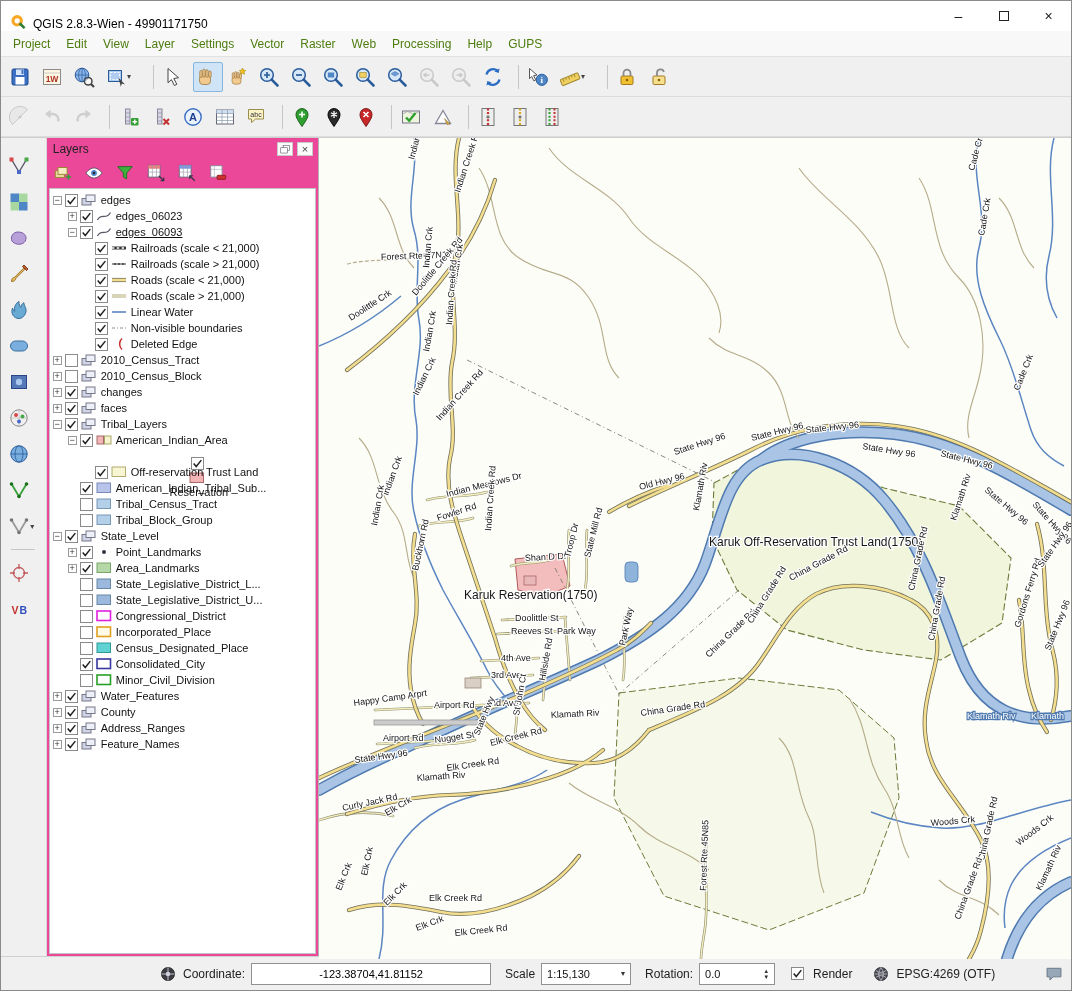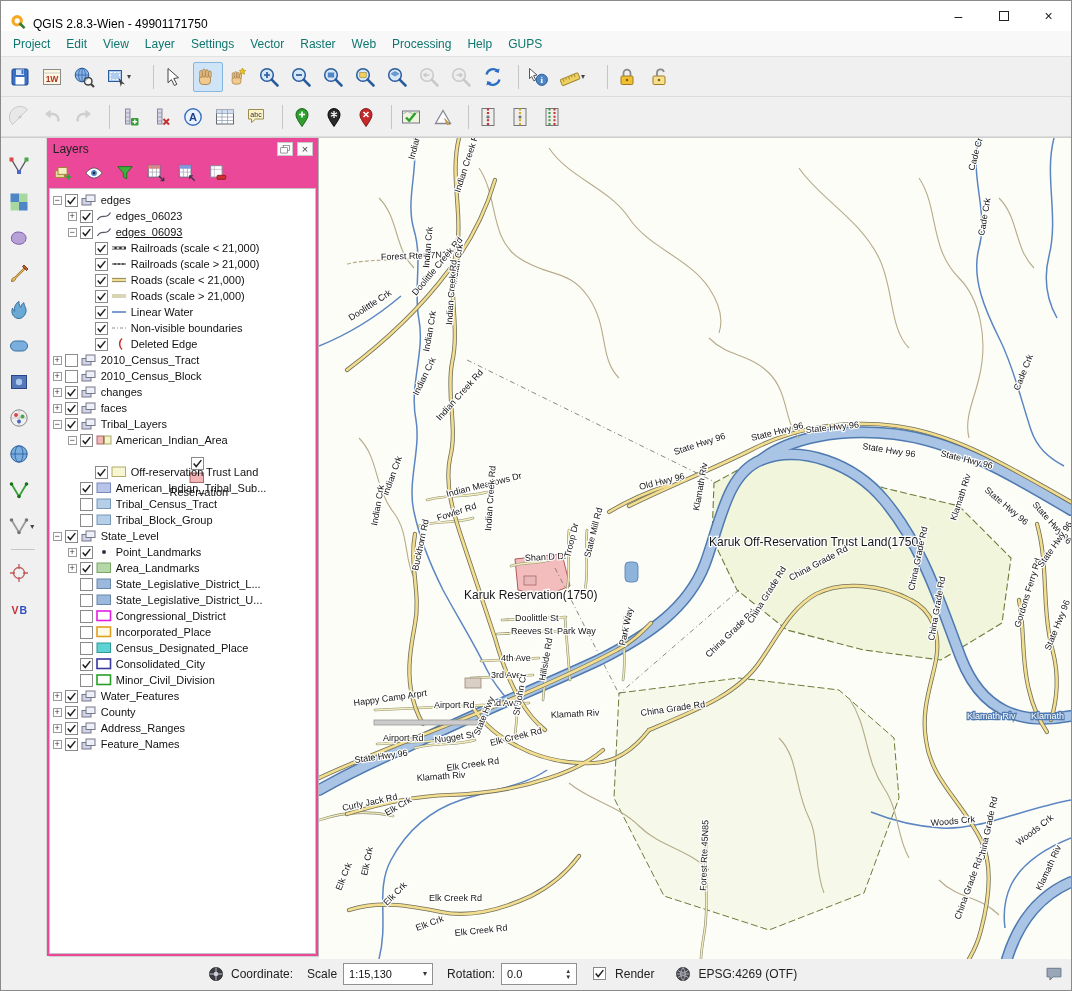--- a/index.html
+++ b/index.html
@@ -10,21 +10,21 @@
   
   #titlebar { flex:0 0 30px; background:#ffffff; display:flex; align-items:flex-end; }
   #titlebar .qicon { margin:0 6px 0 8px; display:flex; }
   #titlebar .title { font-size:12px; color:#000; }
   .wbtns { margin-left:auto; display:flex; height:100%; }
   .wbtn { width:45px; height:100%; display:flex; align-items:center; justify-content:center; font-size:14px; color:#222; }
   .maxbox { width:10px; height:10px; border:1.2px solid #222; display:inline-block; }
 
   
   #menubar { flex:0 0 26px; background:#f8f8f8; display:flex; align-items:center; padding-left:4px; border-bottom:1px solid #e2e2e2; }
-  .menu-item { padding:4px 8px; font-size:12px; color:#0f766e; }
+  .menu-item { padding:4px 8px; font-size:12px; color:#4d7c0f; }
 
   
   .toolbar { flex:0 0 40px; background:#f0f0f0; display:flex; align-items:center; padding:0 6px; border-bottom:1px solid #dcdcdc; }
   .tb-btn { width:30px; height:30px; display:flex; align-items:center; justify-content:flex-start; border:1px solid transparent; border-radius:2px; margin:0 1px; position:relative; }
   .tb-btn.small { width:26px; height:24px; }
   .tb-btn.active { background:#cfe4f7; border-color:#84b6e0; }
   .tb-btn.disabled { opacity:.45; }
   .tb-btn.withdd { width:42px; }
   .tb-btn .dd { font-size:8px; color:#444; margin-left:0px; }
   .tb-sep { width:1px; height:24px; background:#c6c6c6; margin:0 6px; }
@@ -65,21 +65,21 @@
   .riv-fill { stroke:#a9c4e4; stroke-width:9; fill:none; stroke-linecap:round; }
   .creek { stroke:#5b86c2; stroke-width:1.5; fill:none; }
   .case-major { stroke:#70705a; stroke-width:4.2; fill:none; stroke-linecap:round; }
   .fill-major { stroke:#f3dd8e; stroke-width:2.6; fill:none; stroke-linecap:round; }
   .case-minor { stroke:#8f8f76; stroke-width:2.6; fill:none; stroke-linecap:round; }
   .fill-minor { stroke:#f4eebc; stroke-width:1.4; fill:none; stroke-linecap:round; }
   .trail { stroke:#b5ac8a; stroke-width:1.1; fill:none; }
   .trail.dashed { stroke-dasharray:4 2; }
 
   
-  #statusbar { flex:0 0 34px; display:flex; align-items:center; gap:6px; padding:0 8px; font-size:12px; background:#f0f0f0; border-top:1px solid #d0d0d0;margin-left:48px; }
+  #statusbar { flex:0 0 34px; display:flex; align-items:center; gap:6px; padding:0 8px; font-size:12px; background:#f0f0f0; border-top:1px solid #d0d0d0; }
   .field { background:#fff; border:1px solid #919191; height:22px; }
   #coord-input { width:240px; text-align:center; font-size:11px; font-family:"Liberation Sans",sans-serif; outline:none; }
   .combo { width:90px; display:flex; align-items:center; padding:0 5px; font-size:11px; }
   .combo .caret { margin-left:auto; font-size:8px; color:#333; }
   .spin { width:76px; display:flex; align-items:center; padding:0 5px; font-size:11px; }
   .spin .arrows { margin-left:auto; display:flex; flex-direction:column; font-size:6px; line-height:6px; color:#333; }
   .sb-label { color:#222; }
 </style>
 </head>
 <body>
@@ -1190,20 +1190,21 @@
 
   <div id="statusbar">
     <span style="margin-left:150px; display:flex;">
       <svg viewBox="0 0 22 22" width="18" height="18">
           <circle cx="11" cy="11" r="8" fill="#3c3c44" stroke="#222"></circle>
           <path d="M11 3v16M3 11h16" stroke="#cfd0d8" stroke-width="1.1"></path>
           <circle cx="11" cy="11" r="2.8" fill="#cfd0d8"></circle>
         </svg>
     </span>
     <span class="sb-label">Coordinate:</span>
+    <input id="coord-input" class="field" value="-123.38704,41.81152" style="">
     <span class="sb-label" style="margin-left:8px;">Scale</span>
     <div class="combo field">
       <span>1:15,130</span>
       <span class="caret">▾</span>
     </div>
     <span class="sb-label" style="margin-left:8px;">Rotation:</span>
     <div class="spin field">
       <span>0.0</span>
       <span class="arrows">
           <span>▲</span>

